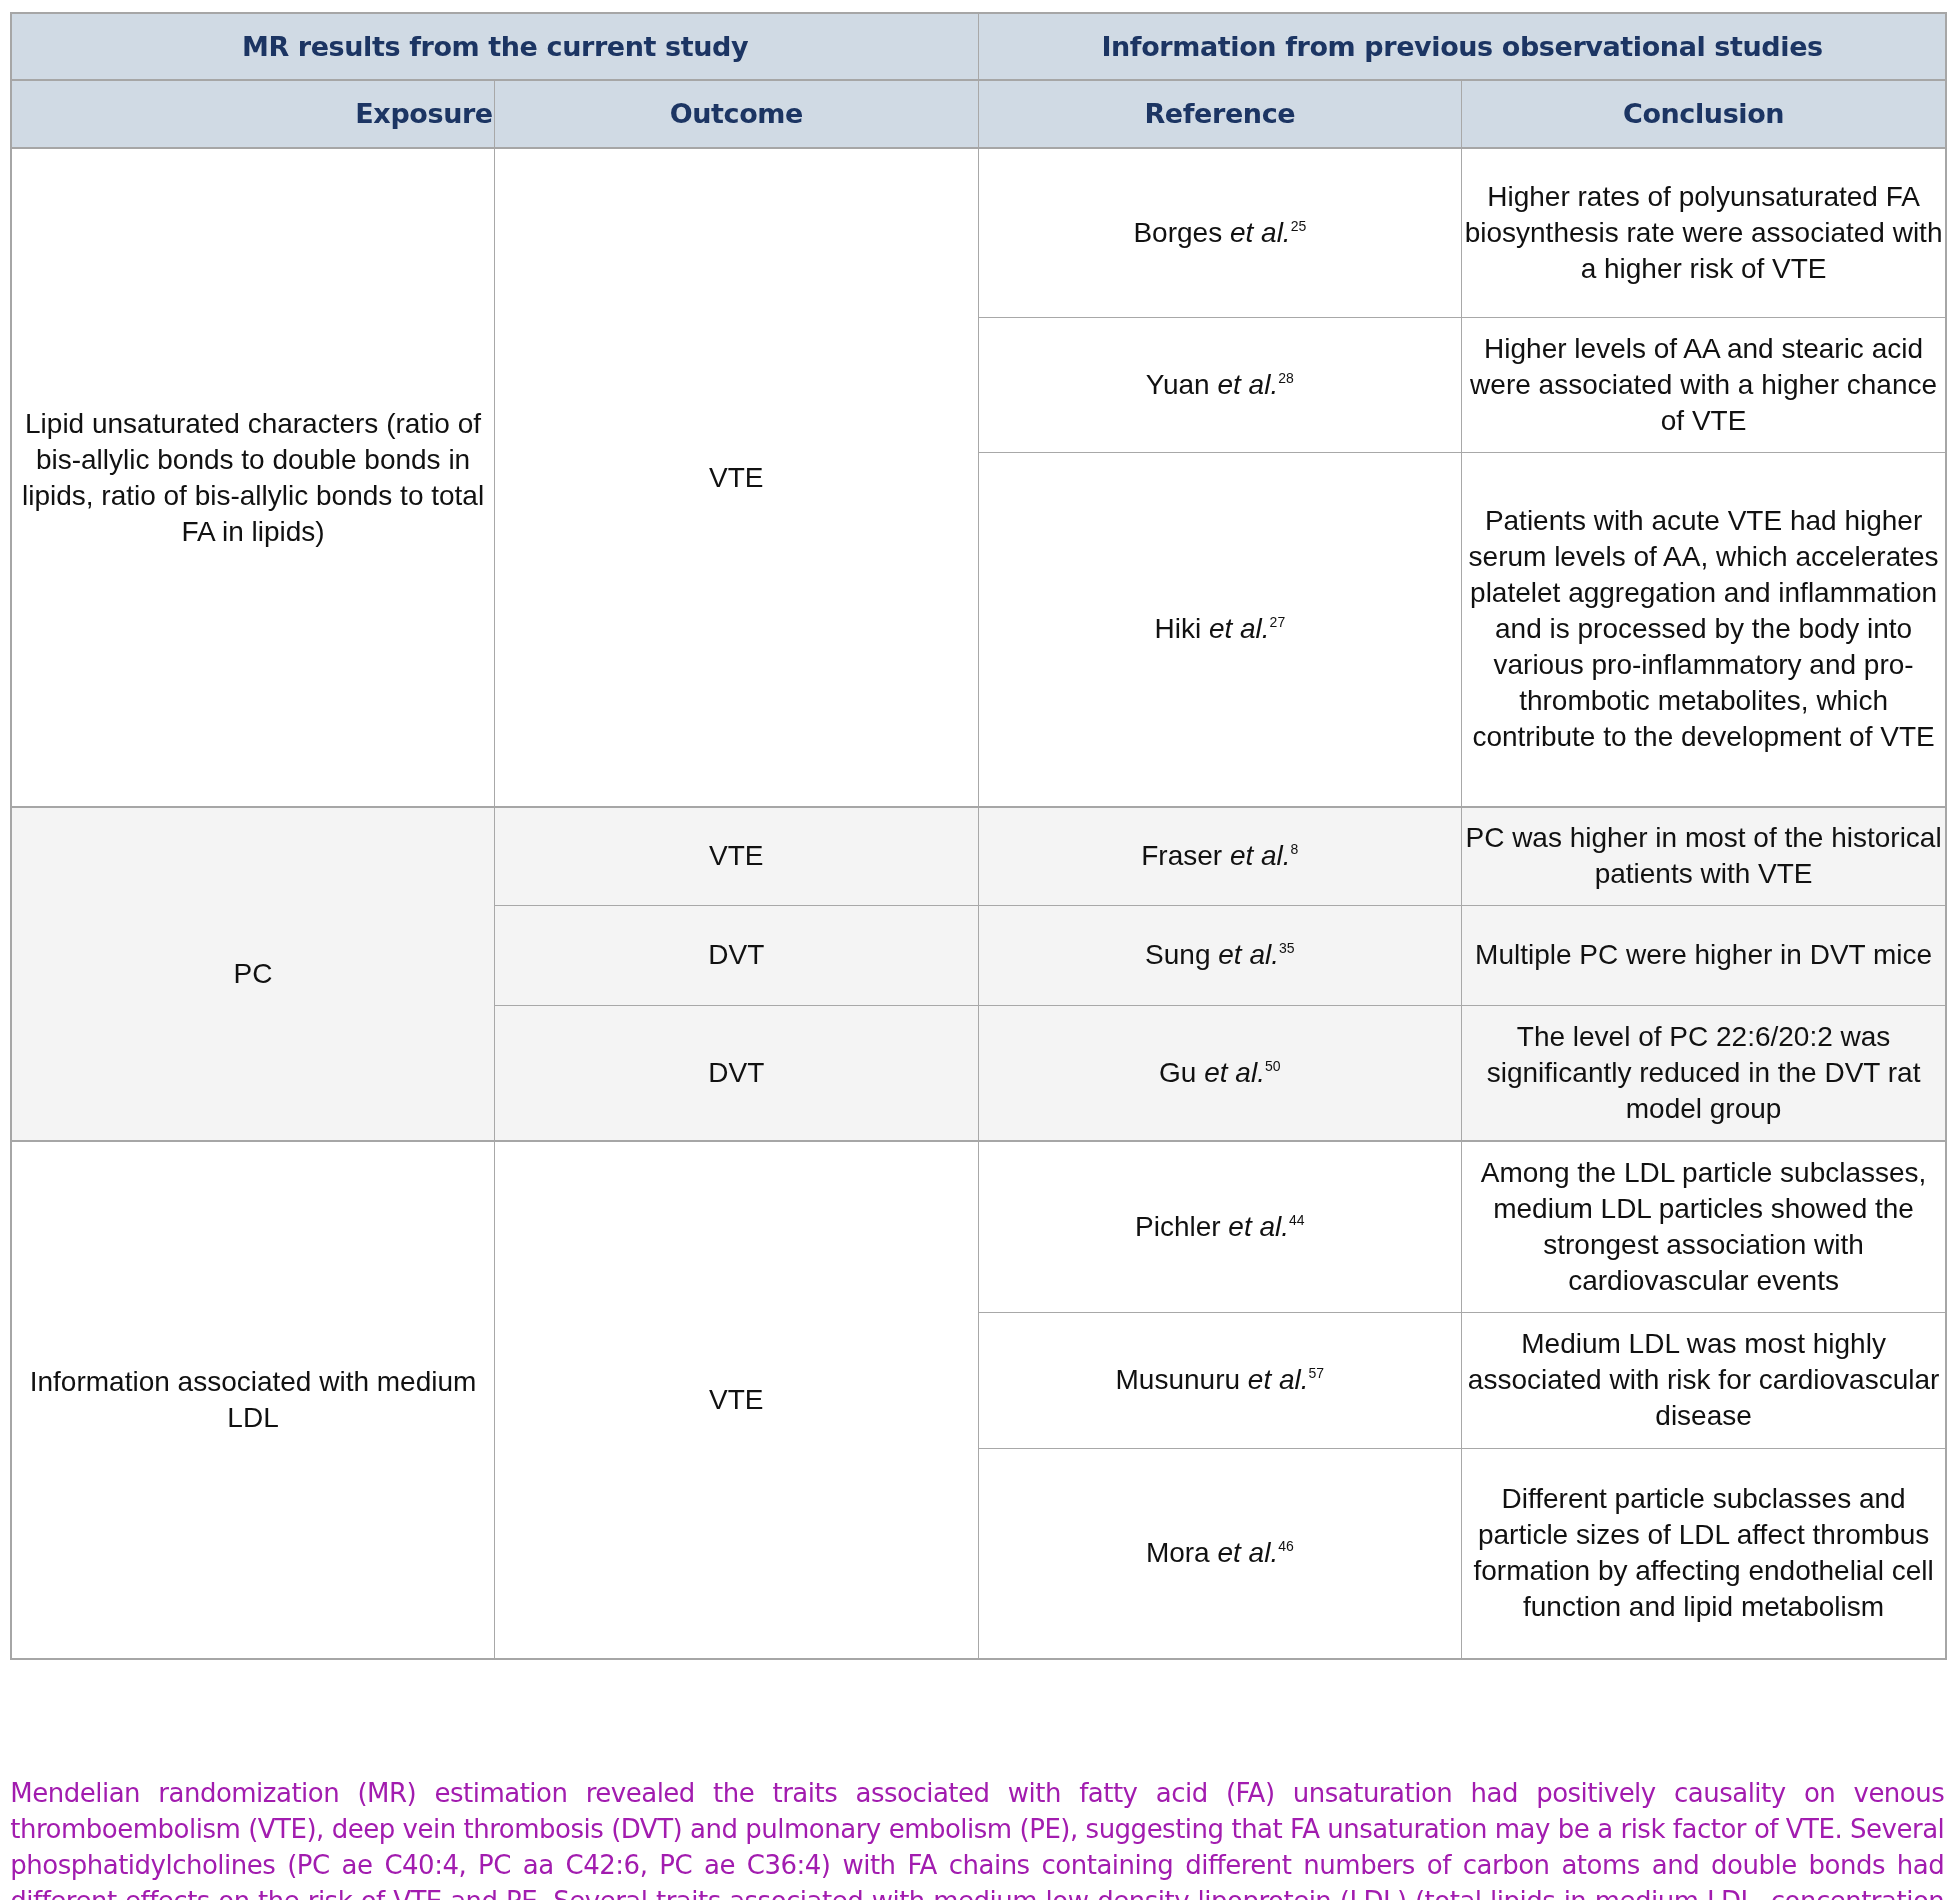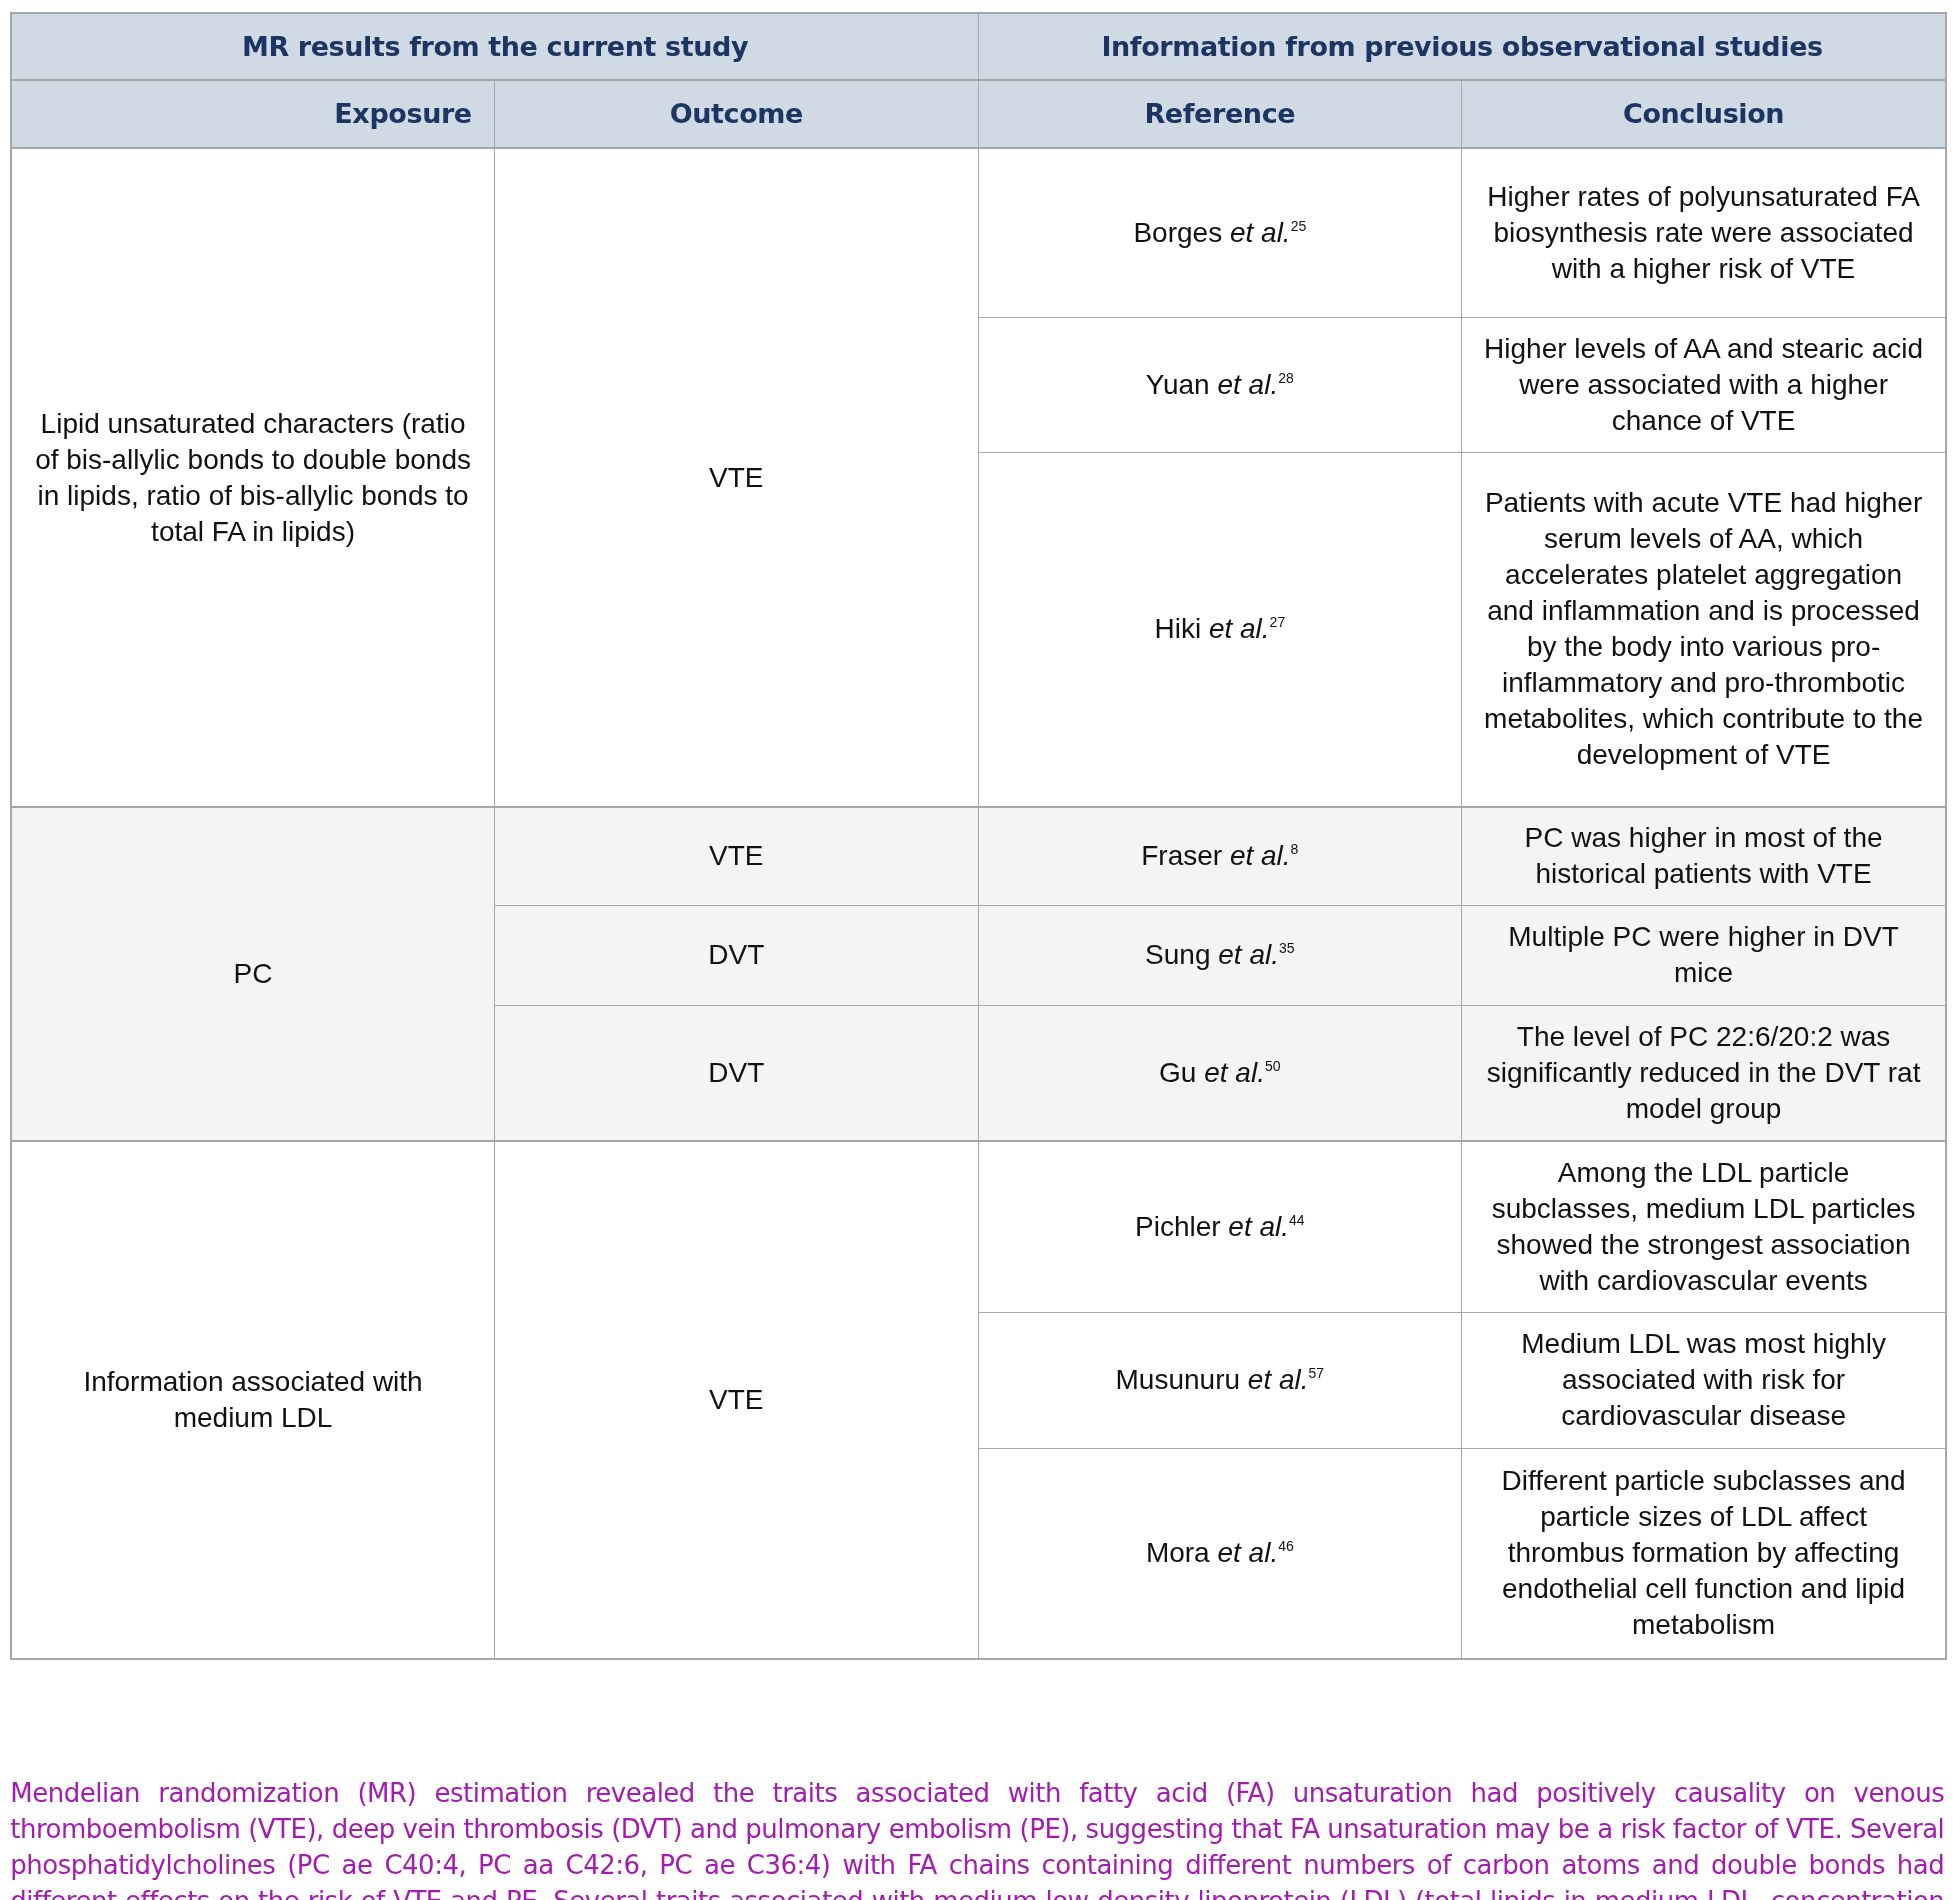--- a/index.html
+++ b/index.html
@@ -13,21 +13,21 @@
     font-size: 28px;
     color: #111111;
     border: 2.4px solid #a6a6a6;
   }
   table.tbl col.c1 { width: 483px; }
   table.tbl col.c2 { width: 484px; }
   table.tbl col.c3 { width: 483px; }
   table.tbl col.c4 { width: 485px; }
   table.tbl th, table.tbl td {
     border: 1.6px solid #a8a8a8;
-    padding: 0 22px;
+    padding: 0 1px;
     vertical-align: middle;
     line-height: 36px;
   }
   table.tbl thead th {
     background: #d0dae4;
     color: #1c3563;
     font-family: "DejaVu Sans", sans-serif;
     font-weight: bold;
     font-size: 27px;
     letter-spacing: -0.4px;

